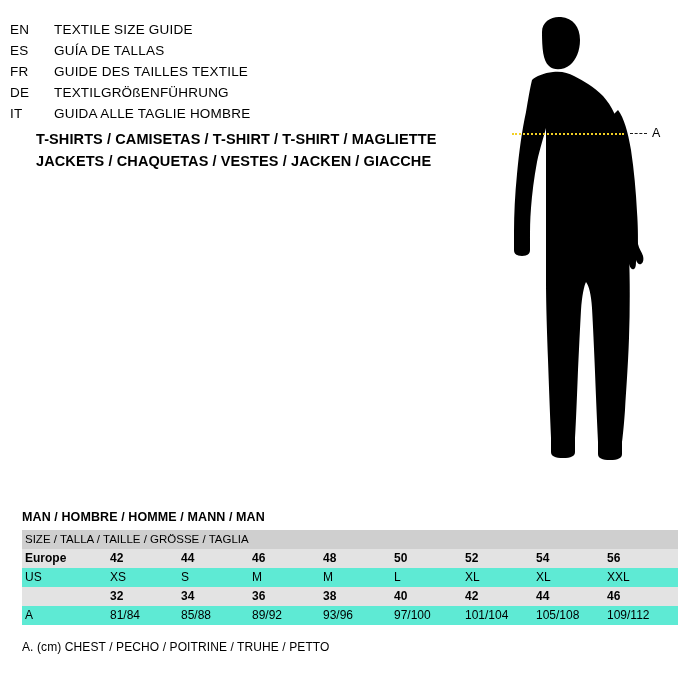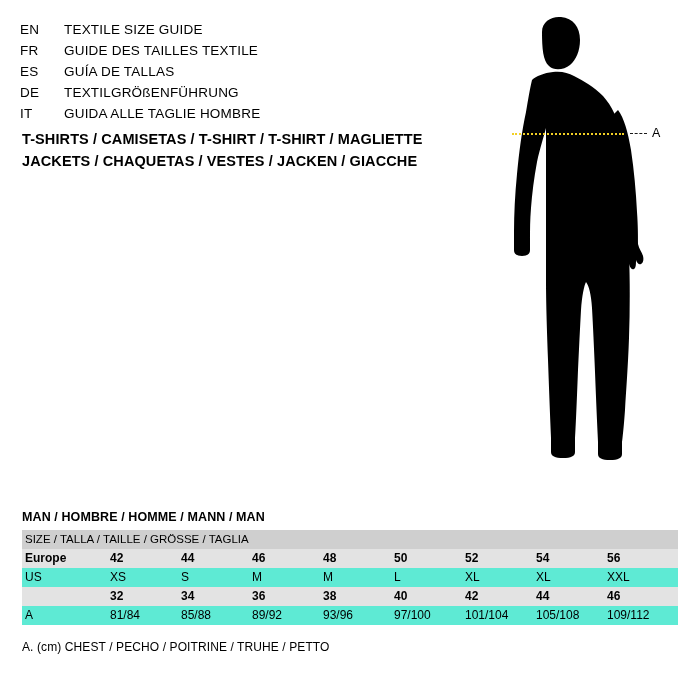--- a/index.html
+++ b/index.html
@@ -17,21 +17,21 @@
     position: relative;
     width: 700px;
     height: 700px;
     background: #ffffff;
   }
 
   
   .lang-block {
     position: absolute;
     top: 22px;
-    left: 20px;
+    left: 10px;
     width: 420px;
   }
   .lang-row {
     display: flex;
     align-items: baseline;
     height: 21px;
     font-size: 13.5px;
     letter-spacing: 0.2px;
   }
   .lang-code {
@@ -40,21 +40,21 @@
     font-size: 13.5px;
   }
   .lang-text {
     font-size: 13.5px;
   }
 
   
   .cat-block {
     position: absolute;
     top: 128px;
-    left: 22px;
+    left: 36px;
     width: 450px;
   }
   .cat-line {
     font-size: 14.5px;
     font-weight: bold;
     line-height: 22px;
     letter-spacing: 0.1px;
     white-space: nowrap;
   }
 
@@ -142,26 +142,26 @@
 <body>
 
 <div class="page">
 
   <div class="lang-block">
     <div class="lang-row">
       <span class="lang-code">EN</span>
       <span class="lang-text">TEXTILE SIZE GUIDE</span>
     </div>
     <div class="lang-row">
+      <span class="lang-code">ES</span>
+      <span class="lang-text">GUÍA DE TALLAS</span>
+    </div>
+    <div class="lang-row">
       <span class="lang-code">FR</span>
       <span class="lang-text">GUIDE DES TAILLES TEXTILE</span>
-    </div>
-    <div class="lang-row">
-      <span class="lang-code">ES</span>
-      <span class="lang-text">GUÍA DE TALLAS</span>
     </div>
     <div class="lang-row">
       <span class="lang-code">DE</span>
       <span class="lang-text">TEXTILGRÖßENFÜHRUNG</span>
     </div>
     <div class="lang-row">
       <span class="lang-code">IT</span>
       <span class="lang-text">GUIDA ALLE TAGLIE HOMBRE</span>
     </div>
   </div>

